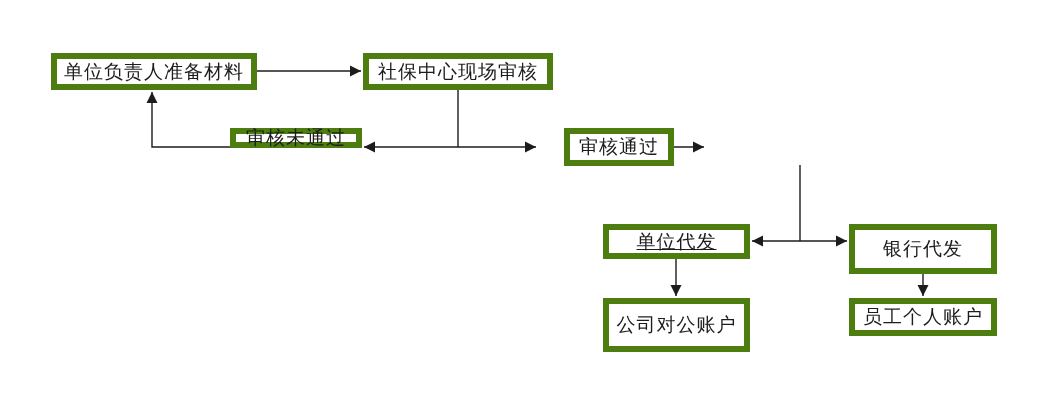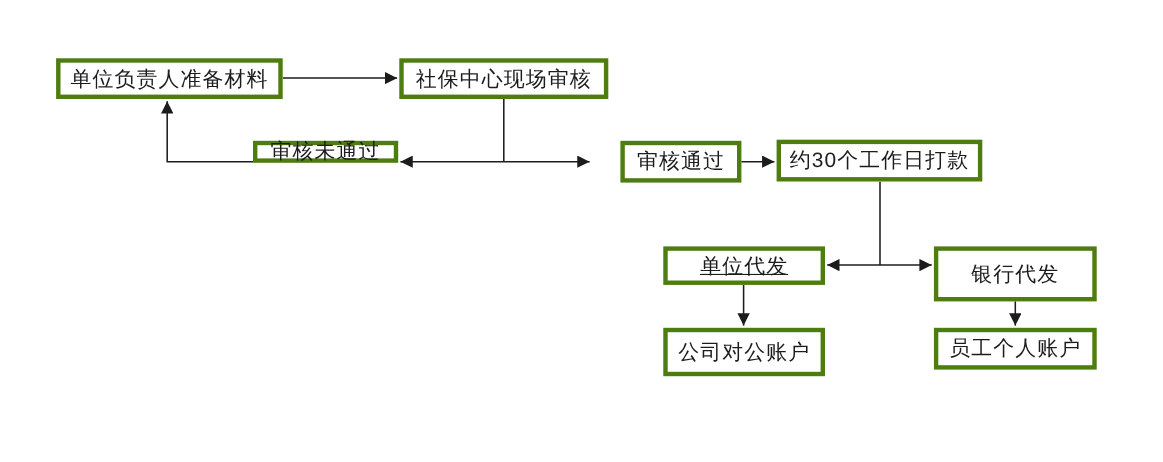--- a/index.html
+++ b/index.html
@@ -10,36 +10,36 @@
     font-family:"Liberation Sans","DejaVu Sans",sans-serif;
     overflow:hidden;
   }
   .connectors{
     position:absolute;left:0;top:0;width:1057px;height:420px;
     pointer-events:none;
   }
   .node{
     position:absolute;
     box-sizing:border-box;
-    border:4px solid #4d7c0f;
+    border:6px solid #4d7c0f;
     background:#ffffff;
     color:#1c1c1c;
     display:flex;align-items:center;justify-content:center;
     font-size:19px;
     letter-spacing:1px;
     white-space:nowrap;
   }
   .n1{left:51px;top:53px;width:206px;height:37px;}
   .n2{left:363px;top:53px;width:190px;height:37px;}
   .n3{left:230px;top:128px;width:132px;height:20px;font-family:Liberation Mono, monospace;}
   .n4{left:564px;top:128px;width:110px;height:38px;}
   .n5{left:706px;top:127px;width:187px;height:38px;}
   .n6{left:603px;top:224px;width:147px;height:35px;text-decoration:underline;}
   .n7{left:849px;top:224px;width:148px;height:50px;}
-  .n8{left:603px;top:298px;width:147px;height:44px;}
+  .n8{left:603px;top:298px;width:147px;height:54px;}
   .n9{left:849px;top:298px;width:148px;height:38px;}
 </style>
 </head>
 <body>
 
 <div class="canvas">
 
   <svg class="connectors" width="1057" height="420" viewBox="0 0 1057 420" xmlns="http://www.w3.org/2000/svg">
     <defs>
       <marker id="arrow" viewBox="0 0 10 10" refX="10" refY="5" markerWidth="8" markerHeight="8" orient="auto">
@@ -67,19 +67,18 @@
 
     <path d="M676,259 L676,296" stroke="#1c1c1c" stroke-width="1.4" fill="none" marker-end="url(#arrow)"></path>
 
     <path d="M923,259 L923,296" stroke="#1c1c1c" stroke-width="1.4" fill="none" marker-end="url(#arrow)"></path>
   </svg>
 
   <div class="node n1">单位负责人准备材料</div>
   <div class="node n2">社保中心现场审核</div>
   <div class="node n3">审核未通过</div>
   <div class="node n4">审核通过</div>
-  <div class="node n5">约30个工作日打款</div>
   <div class="node n6">单位代发</div>
   <div class="node n7">银行代发</div>
   <div class="node n8">公司对公账户</div>
   <div class="node n9">员工个人账户</div>
 
 </div>
 
 </body></html>

